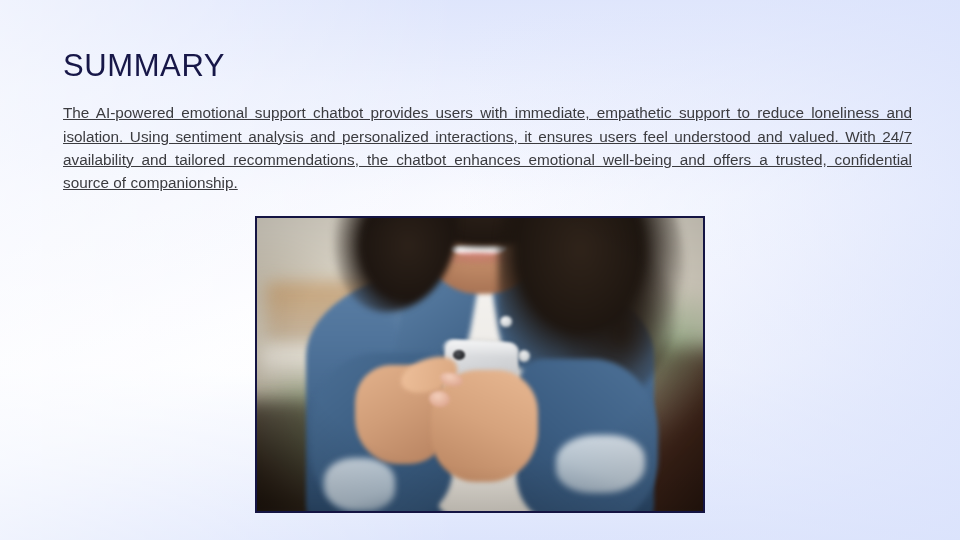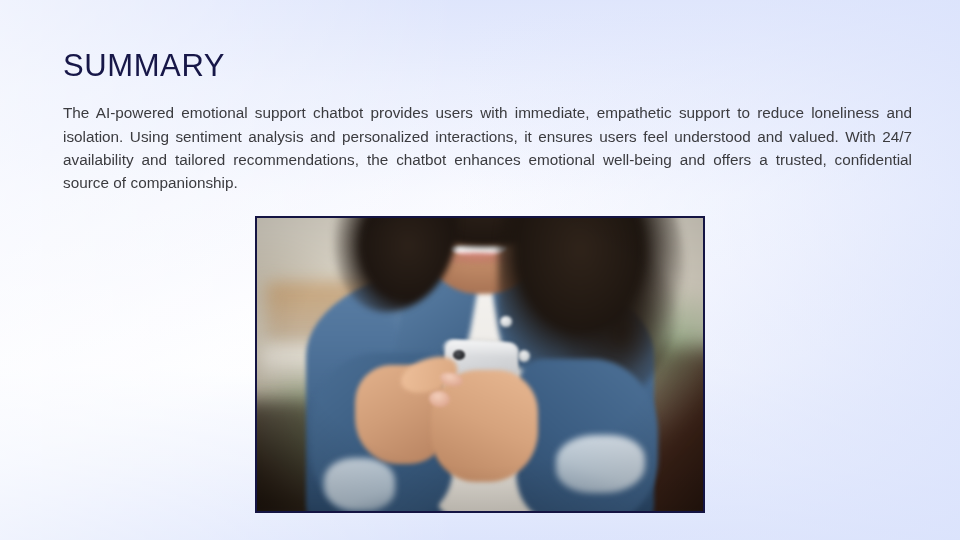--- a/index.html
+++ b/index.html
@@ -83,20 +83,21 @@
     position: absolute;
     left: 63px;
     top: 86px;
     width: 849px;
     font-size: 15.3px;
     line-height: 23.2px;
     color: #3b3b3f;
     text-align: justify;
     text-justify: inter-word;
     word-spacing: 0.2px;
+    text-decoration: underline;
   }
 
   .photo-frame {
     position: absolute;
     left: 255px;
     top: 216px;
     width: 450px;
     height: 297px;
     border: 2px solid #141443;
     box-sizing: border-box;

